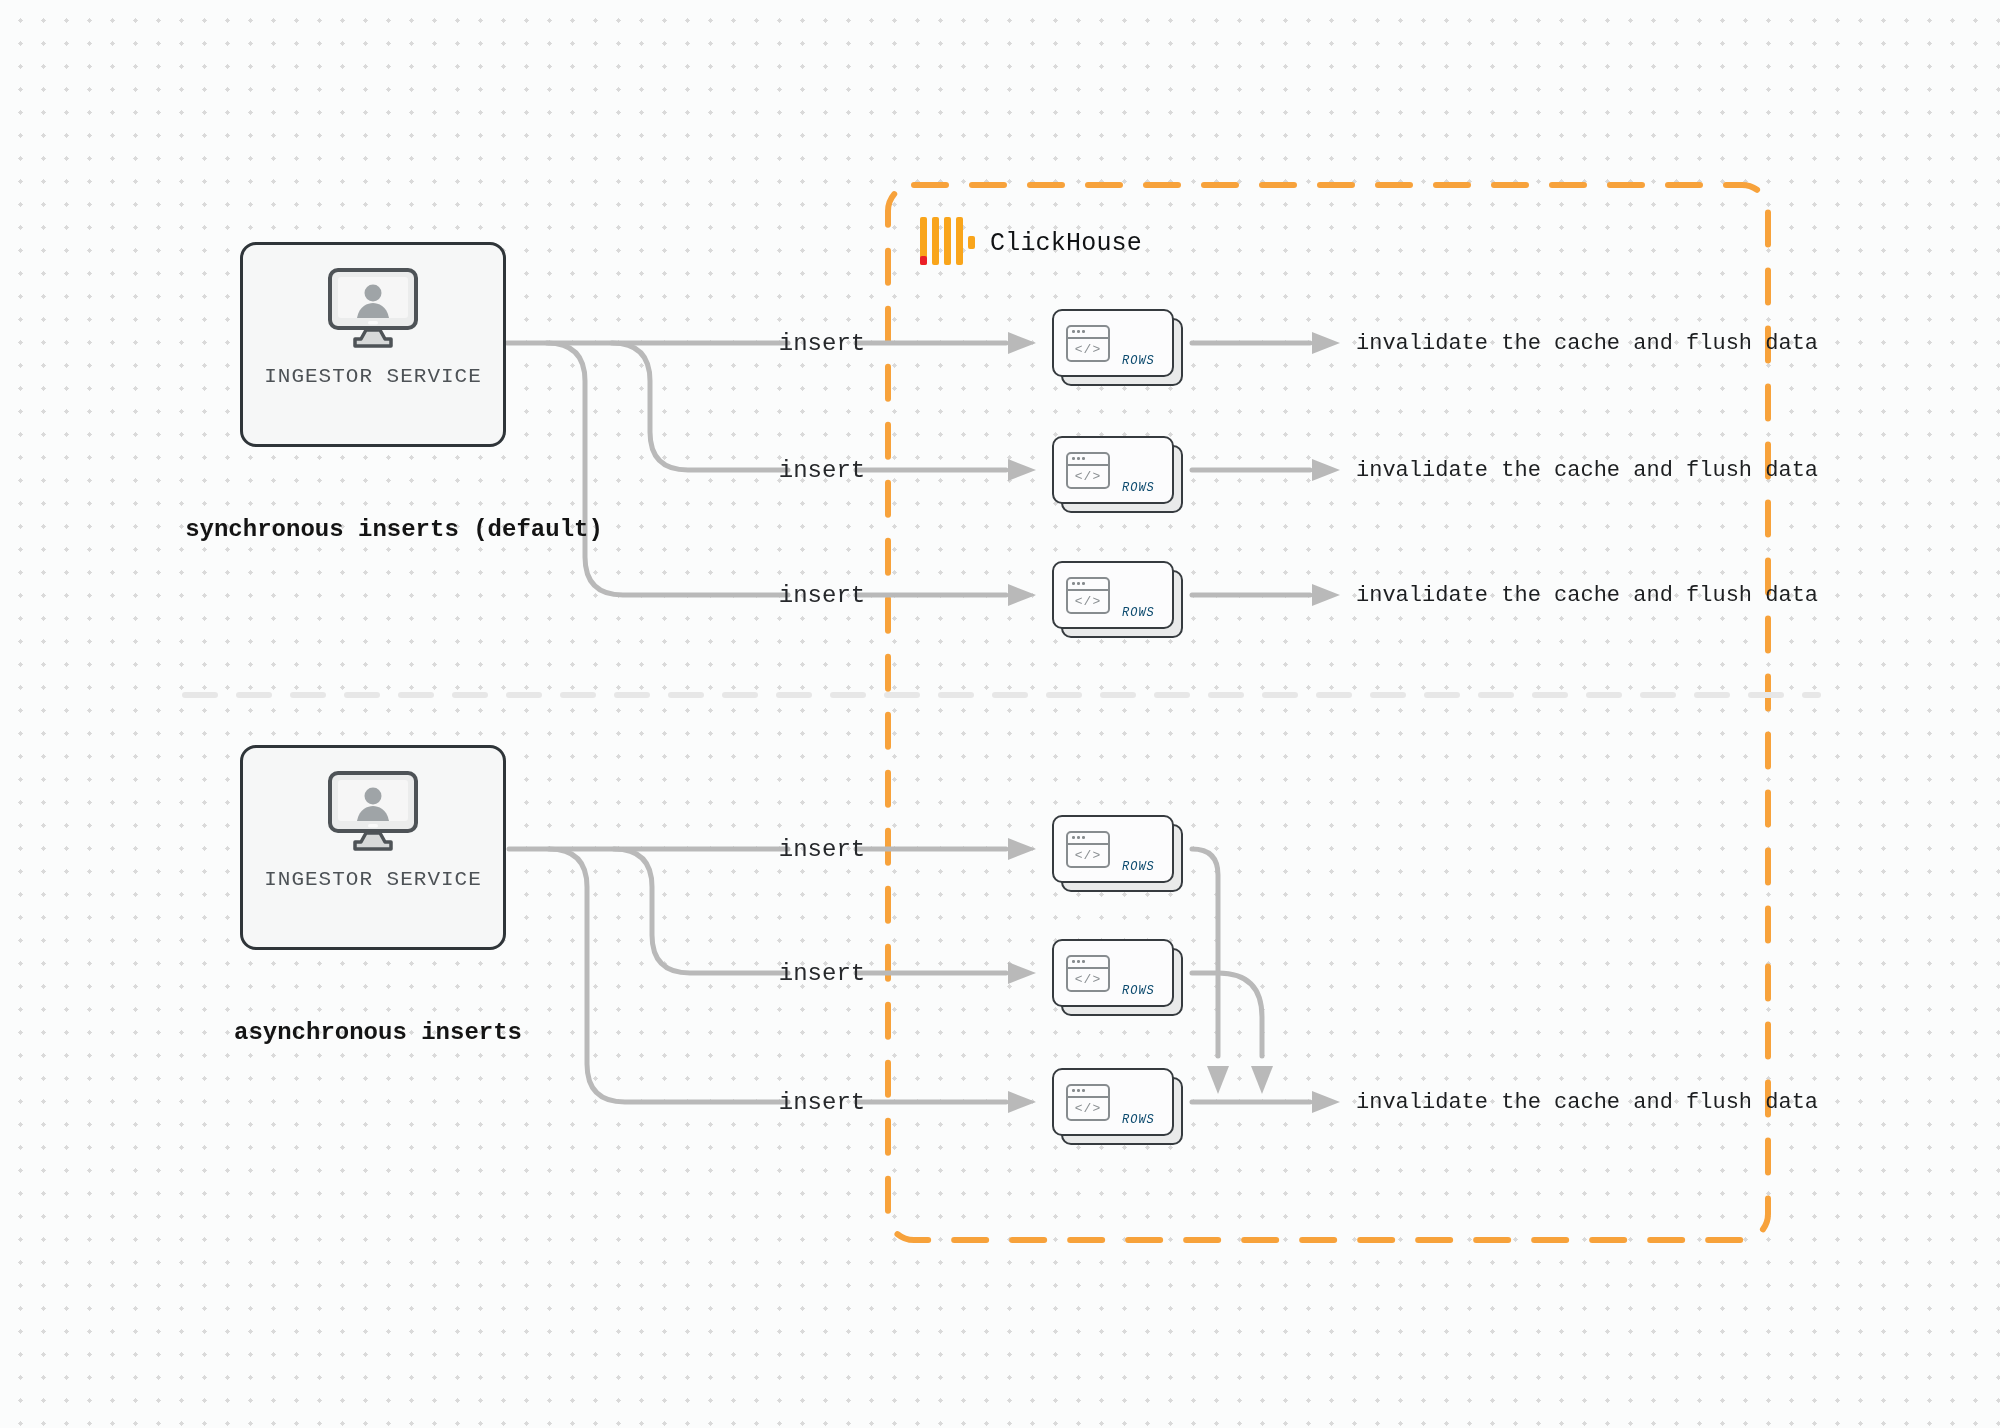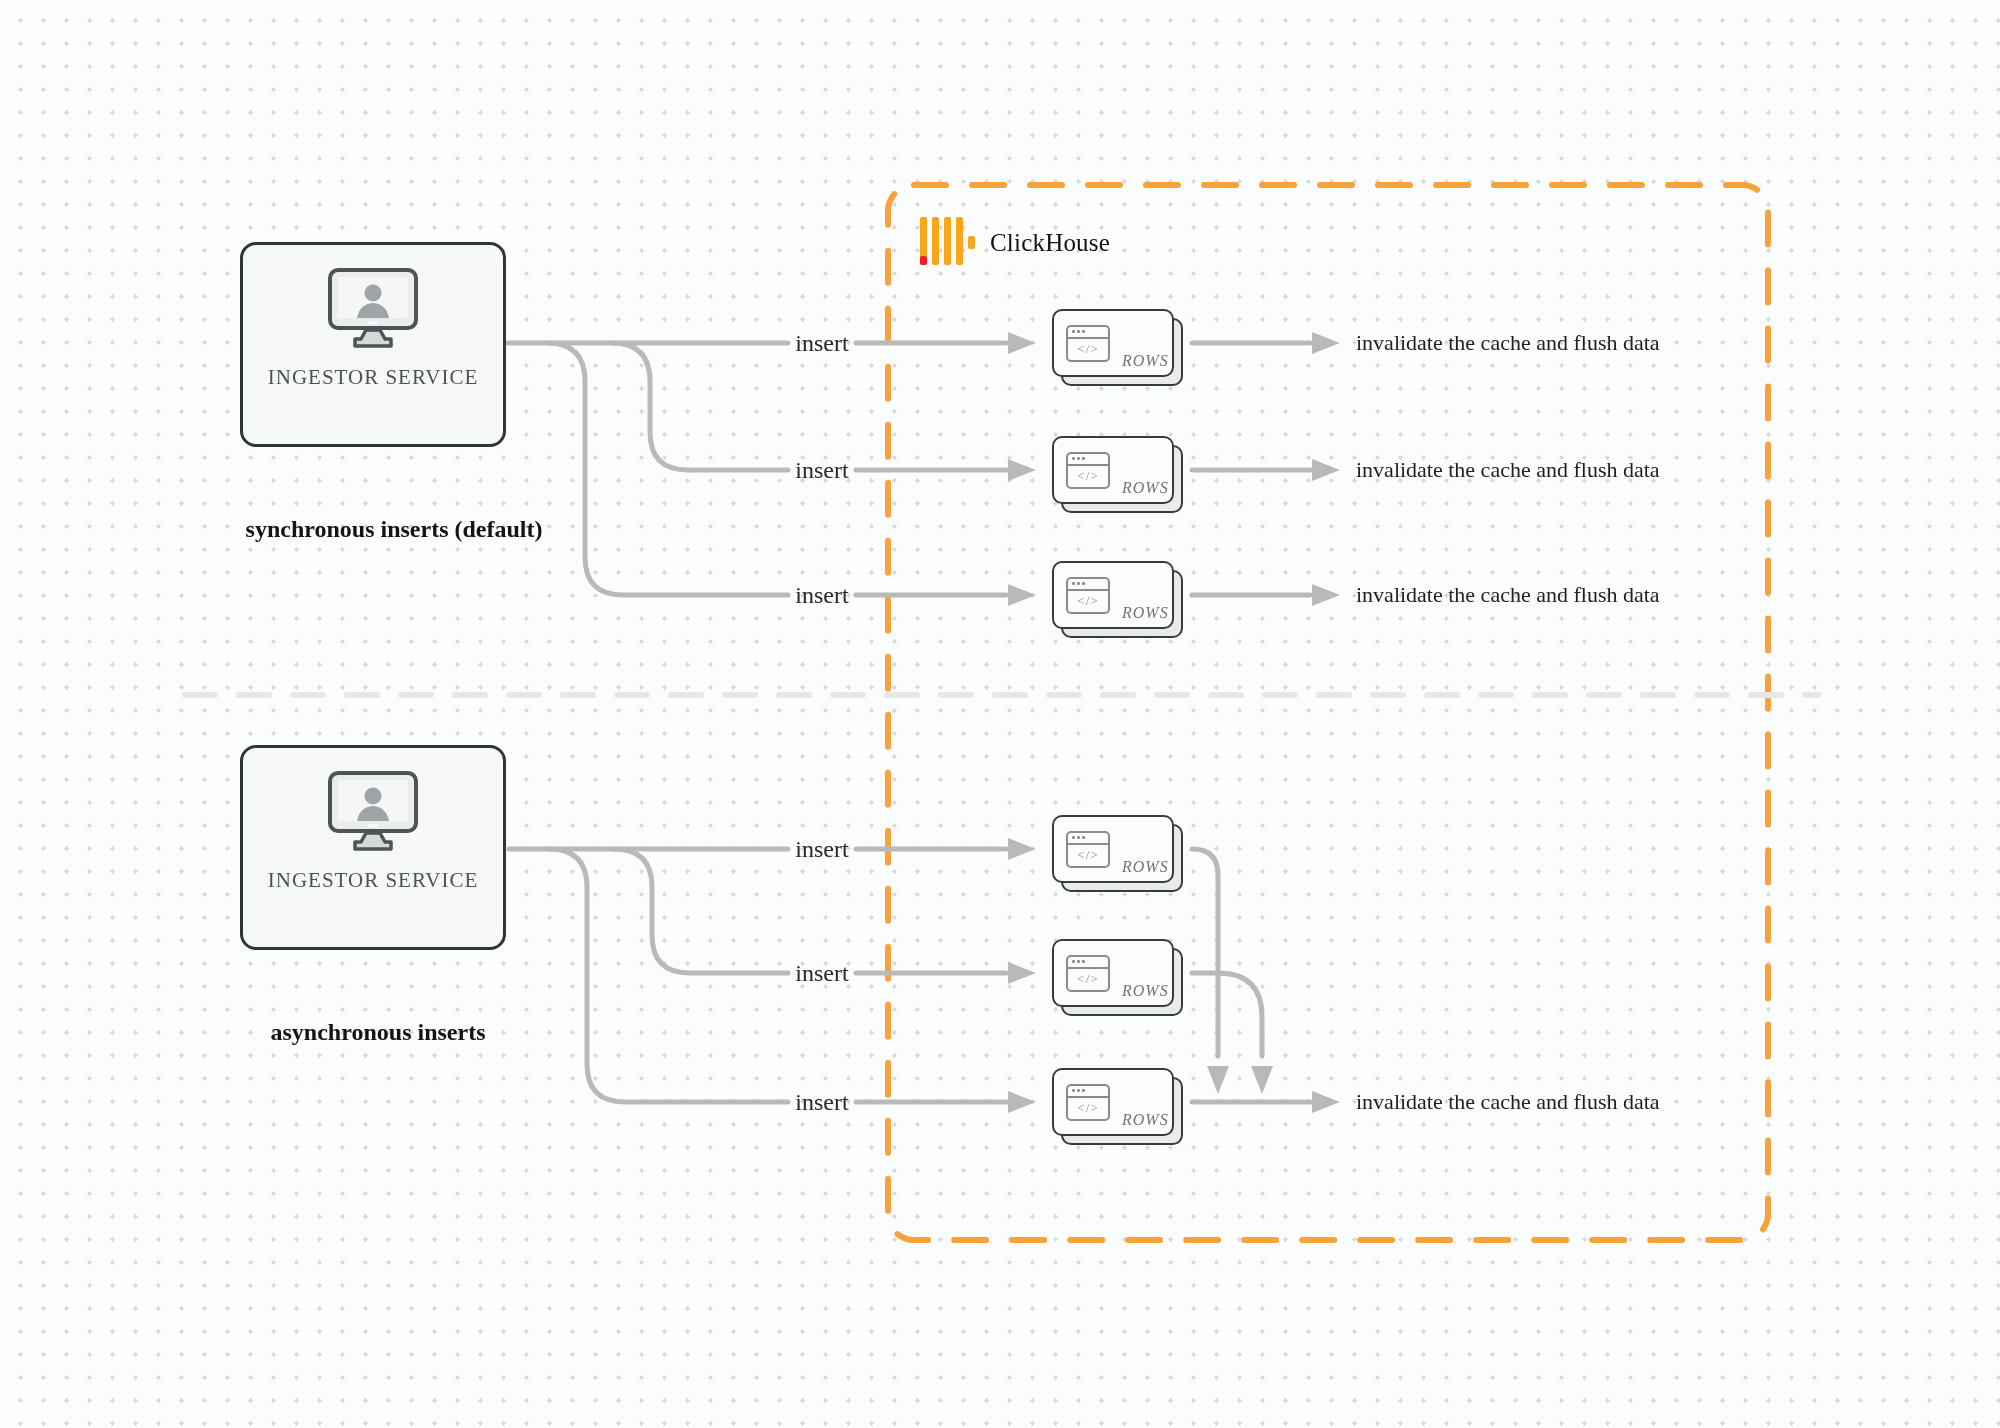--- a/index.html
+++ b/index.html
@@ -1,21 +1,21 @@
 <!DOCTYPE html>
 <html><head>
 <meta charset="utf-8">
 <style>
   html,body{margin:0;padding:0;background:#fbfbfb;}
   .canvas{
     position:relative;width:2000px;height:1428px;overflow:hidden;
     background-color:#fbfcfc;
     background-image:radial-gradient(circle,#dadada 2px,transparent 2.2px);
     background-size:23px 23px;background-position:9px 9px;
-    font-family:Liberation Serif, serif;
+    font-family:Liberation Mono, monospace;
   }
   svg.layer{position:absolute;left:0;top:0;}
 
   
   .service-box{
     position:absolute;width:266px;height:205px;box-sizing:border-box;
     background:#f6f7f7;border:3.5px solid #2f3539;border-radius:16px;
     display:flex;flex-direction:column;align-items:center;padding-top:22px;
   }
   .service-label{
@@ -41,21 +41,21 @@
   .winicon .bar{
     height:10px;border-bottom:2.5px solid #878c8f;
     display:flex;align-items:center;gap:2.5px;padding-left:4px;
   }
   .winicon .dot{width:2.5px;height:2.5px;border-radius:50%;background:#878c8f;}
   .winicon .body{
     flex:1;display:flex;align-items:center;justify-content:center;
     font-size:13px;color:#8a8f92;letter-spacing:1px;
   }
   .rows-label{
-    font-style:italic;font-size:16px;color:#737373;letter-spacing:1px;white-space:nowrap;margin-top:36px;
+    font-style:italic;font-size:12px;color:#0c4a6e;letter-spacing:1px;white-space:nowrap;margin-top:36px;
   }
 
   
   .lbl-insert{
     position:absolute;transform:translate(-50%,-50%);
     font-size:24px;color:#26282b;white-space:nowrap;
   }
   .lbl-result{
     position:absolute;transform:translateY(-50%);
     font-size:22px;color:#1d1f21;white-space:nowrap;

